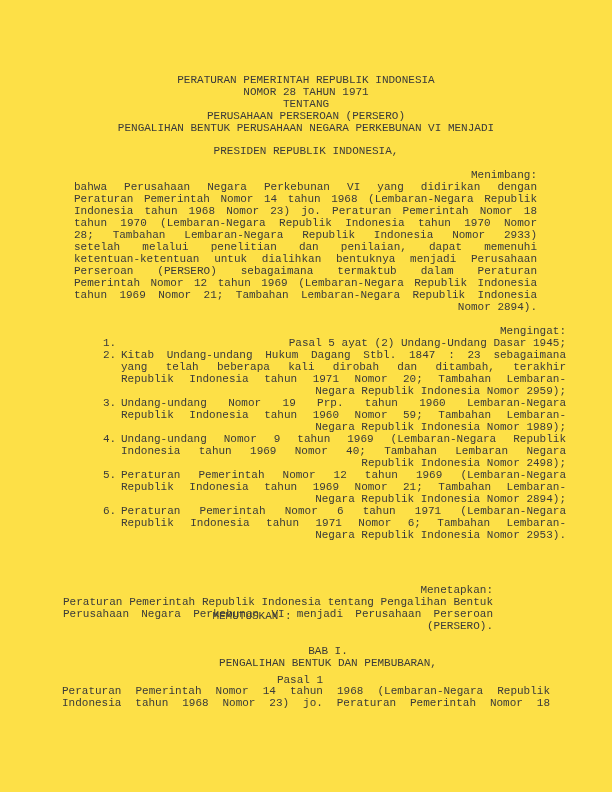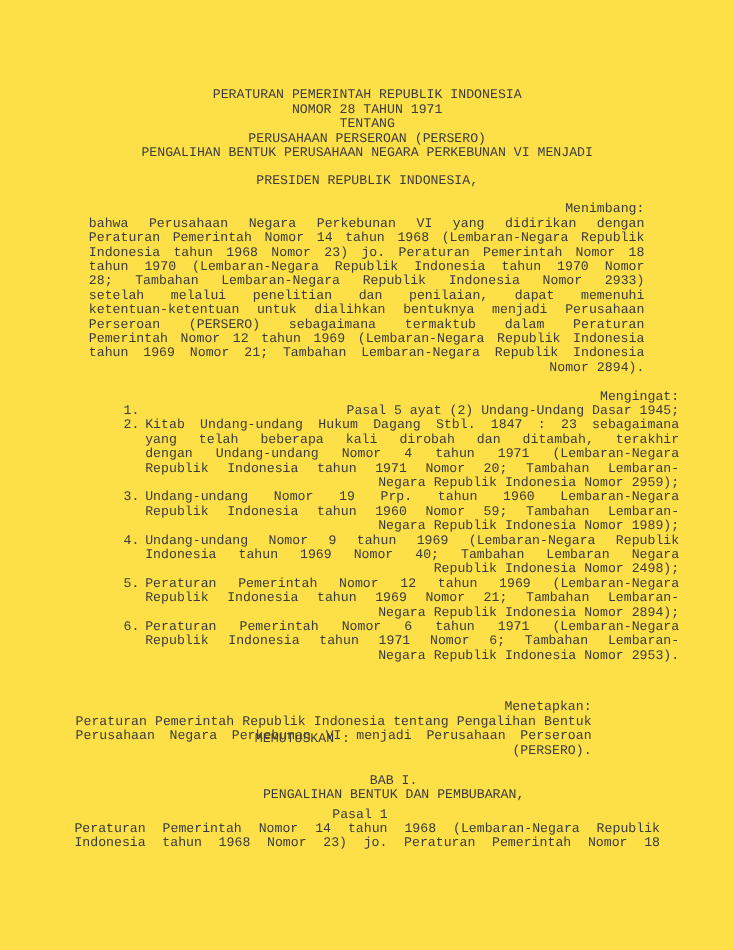--- a/index.html
+++ b/index.html
@@ -64,21 +64,20 @@
 
     <div class="item">
       <span class="num">1.</span>
       <div class="ln l">Pasal 5 ayat (2) Undang-Undang Dasar 1945;</div>
     </div>
 
     <div class="item">
       <span class="num">2.</span>
       <div class="ln j">Kitab Undang-undang Hukum Dagang Stbl. 1847 : 23 sebagaimana</div>
       <div class="ln j">yang telah beberapa kali dirobah dan ditambah, terakhir</div>
-      <div class="ln j">dengan Undang-undang Nomor 4 tahun 1971 (Lembaran-Negara</div>
       <div class="ln j">Republik Indonesia tahun 1971 Nomor 20; Tambahan Lembaran-</div>
       <div class="ln l">Negara Republik Indonesia Nomor 2959);</div>
     </div>
 
     <div class="item">
       <span class="num">3.</span>
       <div class="ln j">Undang-undang Nomor 19 Prp. tahun 1960 Lembaran-Negara</div>
       <div class="ln j">Republik Indonesia tahun 1960 Nomor 59; Tambahan Lembaran-</div>
       <div class="ln l">Negara Republik Indonesia Nomor 1989);</div>
     </div>

